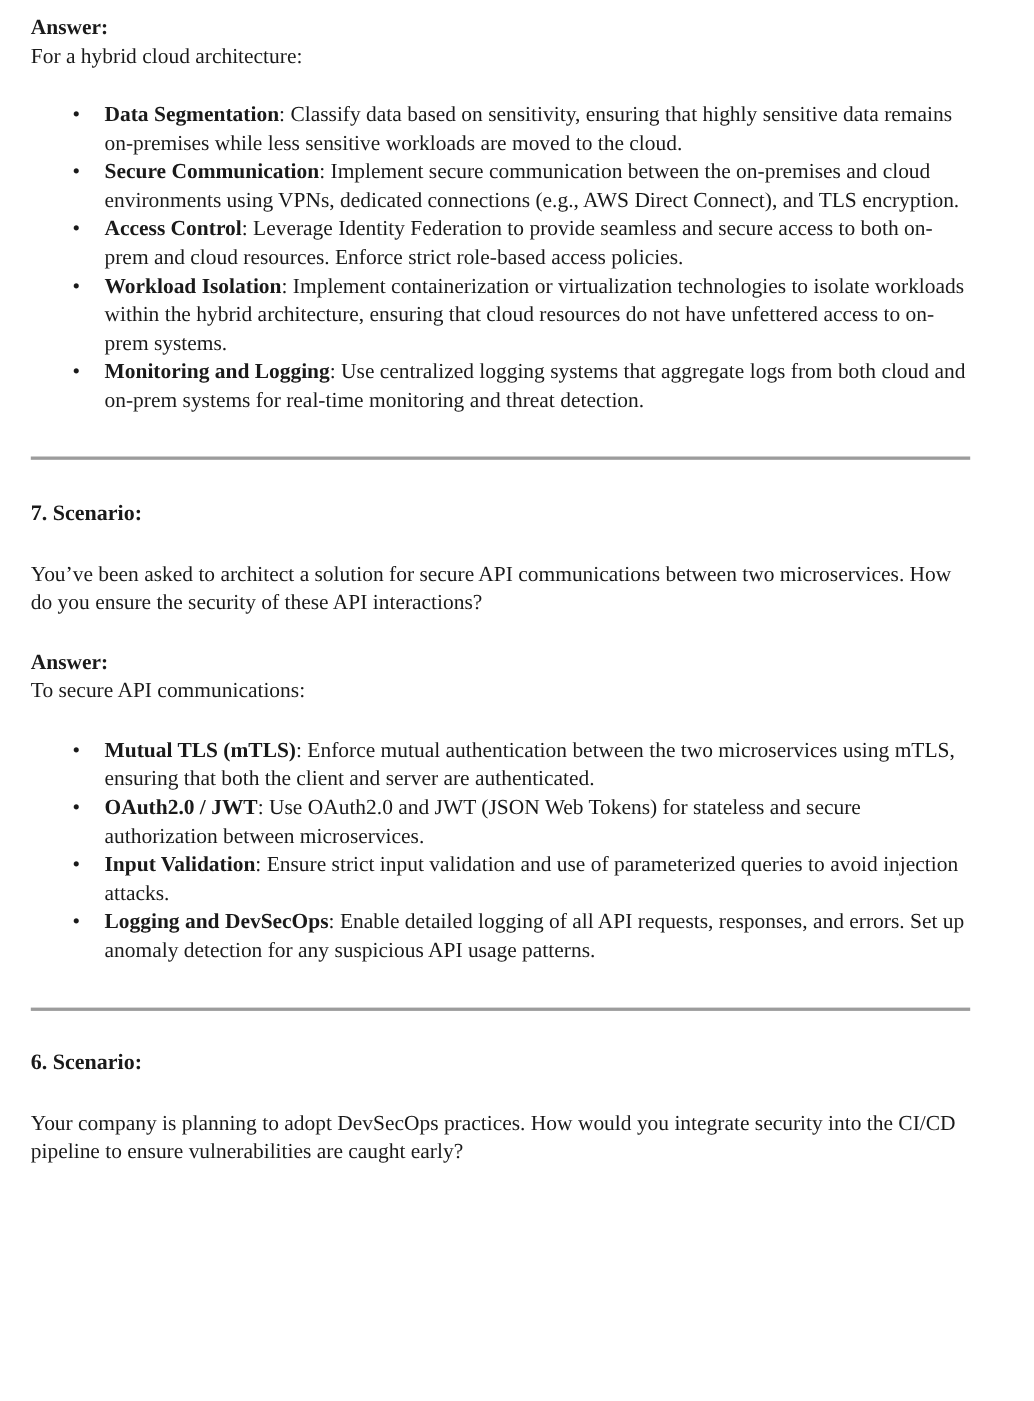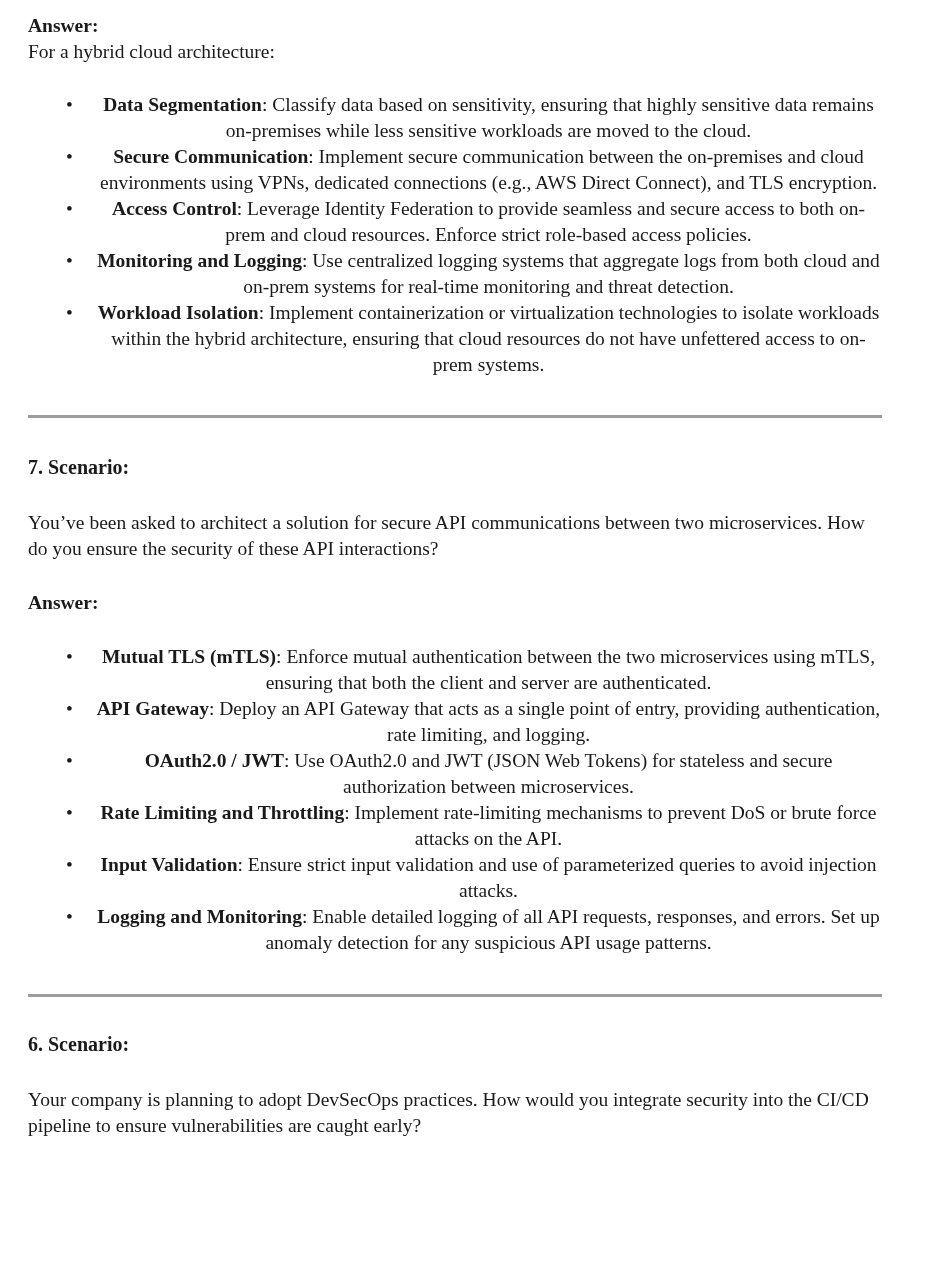--- a/index.html
+++ b/index.html
@@ -28,21 +28,20 @@
   }
   .bold { font-weight: bold; }
   .bullets {
     list-style: none;
     margin: 27px 0 0 0;
     padding: 0;
   }
   .bullets li {
     position: relative;
     padding-left: 67px;
-    text-align: center;
   }
   .bullets li::before {
     content: "\2022";
     position: absolute;
     left: 38px;
     top: 0;
   }
   .bullets li strong { font-weight: bold; }
   h2.section-heading {
     font-size: 20px;
@@ -68,41 +67,40 @@
 
   <div class="para">
     <div class="bold">Answer:</div>
     <div>For a hybrid cloud architecture:</div>
   </div>
 
   <ul class="bullets">
     <li><strong>Data Segmentation</strong><span>: Classify data based on sensitivity, ensuring that highly sensitive data remains on-premises while less sensitive workloads are moved to the cloud.</span></li>
     <li><strong>Secure Communication</strong><span>: Implement secure communication between the on-premises and cloud environments using VPNs, dedicated connections (e.g., AWS Direct Connect), and TLS encryption.</span></li>
     <li><strong>Access Control</strong><span>: Leverage Identity Federation to provide seamless and secure access to both on-prem and cloud resources. Enforce strict role-based access policies.</span></li>
+    <li><strong>Workload Isolation</strong><span>: Implement containerization or virtualization technologies to isolate workloads within the hybrid architecture, ensuring that cloud resources do not have unfettered access to on-prem systems.</span></li>
     <li><strong>Monitoring and Logging</strong><span>: Use centralized logging systems that aggregate logs from both cloud and on-prem systems for real-time monitoring and threat detection.</span></li>
-    <li><strong>Workload Isolation</strong><span>: Implement containerization or virtualization technologies to isolate workloads within the hybrid architecture, ensuring that cloud resources do not have unfettered access to on-prem systems.</span></li>
   </ul>
 
   <hr class="divider mt-37">
 
   <h2 class="section-heading mt-34">7. Scenario:</h2>
 
   <p class="para mt-28">You’ve been asked to architect a solution for secure API communications between two microservices. How do you ensure the security of these API interactions?</p>
 
   <div class="para mt-28">
     <div class="bold">Answer:</div>
+    <div>To secure API communications:</div>
   </div>
 
   <ul class="bullets mt-28">
     <li><strong>Mutual TLS (mTLS)</strong><span>: Enforce mutual authentication between the two microservices using mTLS, ensuring that both the client and server are authenticated.</span></li>
-    <li><strong>API Gateway</strong><span>: Deploy an API Gateway that acts as a single point of entry, providing authentication, rate limiting, and logging.</span></li>
     <li><strong>OAuth2.0 / JWT</strong><span>: Use OAuth2.0 and JWT (JSON Web Tokens) for stateless and secure authorization between microservices.</span></li>
-    <li><strong>Rate Limiting and Throttling</strong><span>: Implement rate-limiting mechanisms to prevent DoS or brute force attacks on the API.</span></li>
     <li><strong>Input Validation</strong><span>: Ensure strict input validation and use of parameterized queries to avoid injection attacks.</span></li>
-    <li><strong>Logging and Monitoring</strong><span>: Enable detailed logging of all API requests, responses, and errors. Set up anomaly detection for any suspicious API usage patterns.</span></li>
+    <li><strong>Logging and DevSecOps</strong><span>: Enable detailed logging of all API requests, responses, and errors. Set up anomaly detection for any suspicious API usage patterns.</span></li>
   </ul>
 
   <hr class="divider mt-38">
 
   <h2 class="section-heading mt-32">6. Scenario:</h2>
 
   <p class="para mt-28">Your company is planning to adopt DevSecOps practices. How would you integrate security into the CI/CD pipeline to ensure vulnerabilities are caught early?</p>
 
 </div>
 

